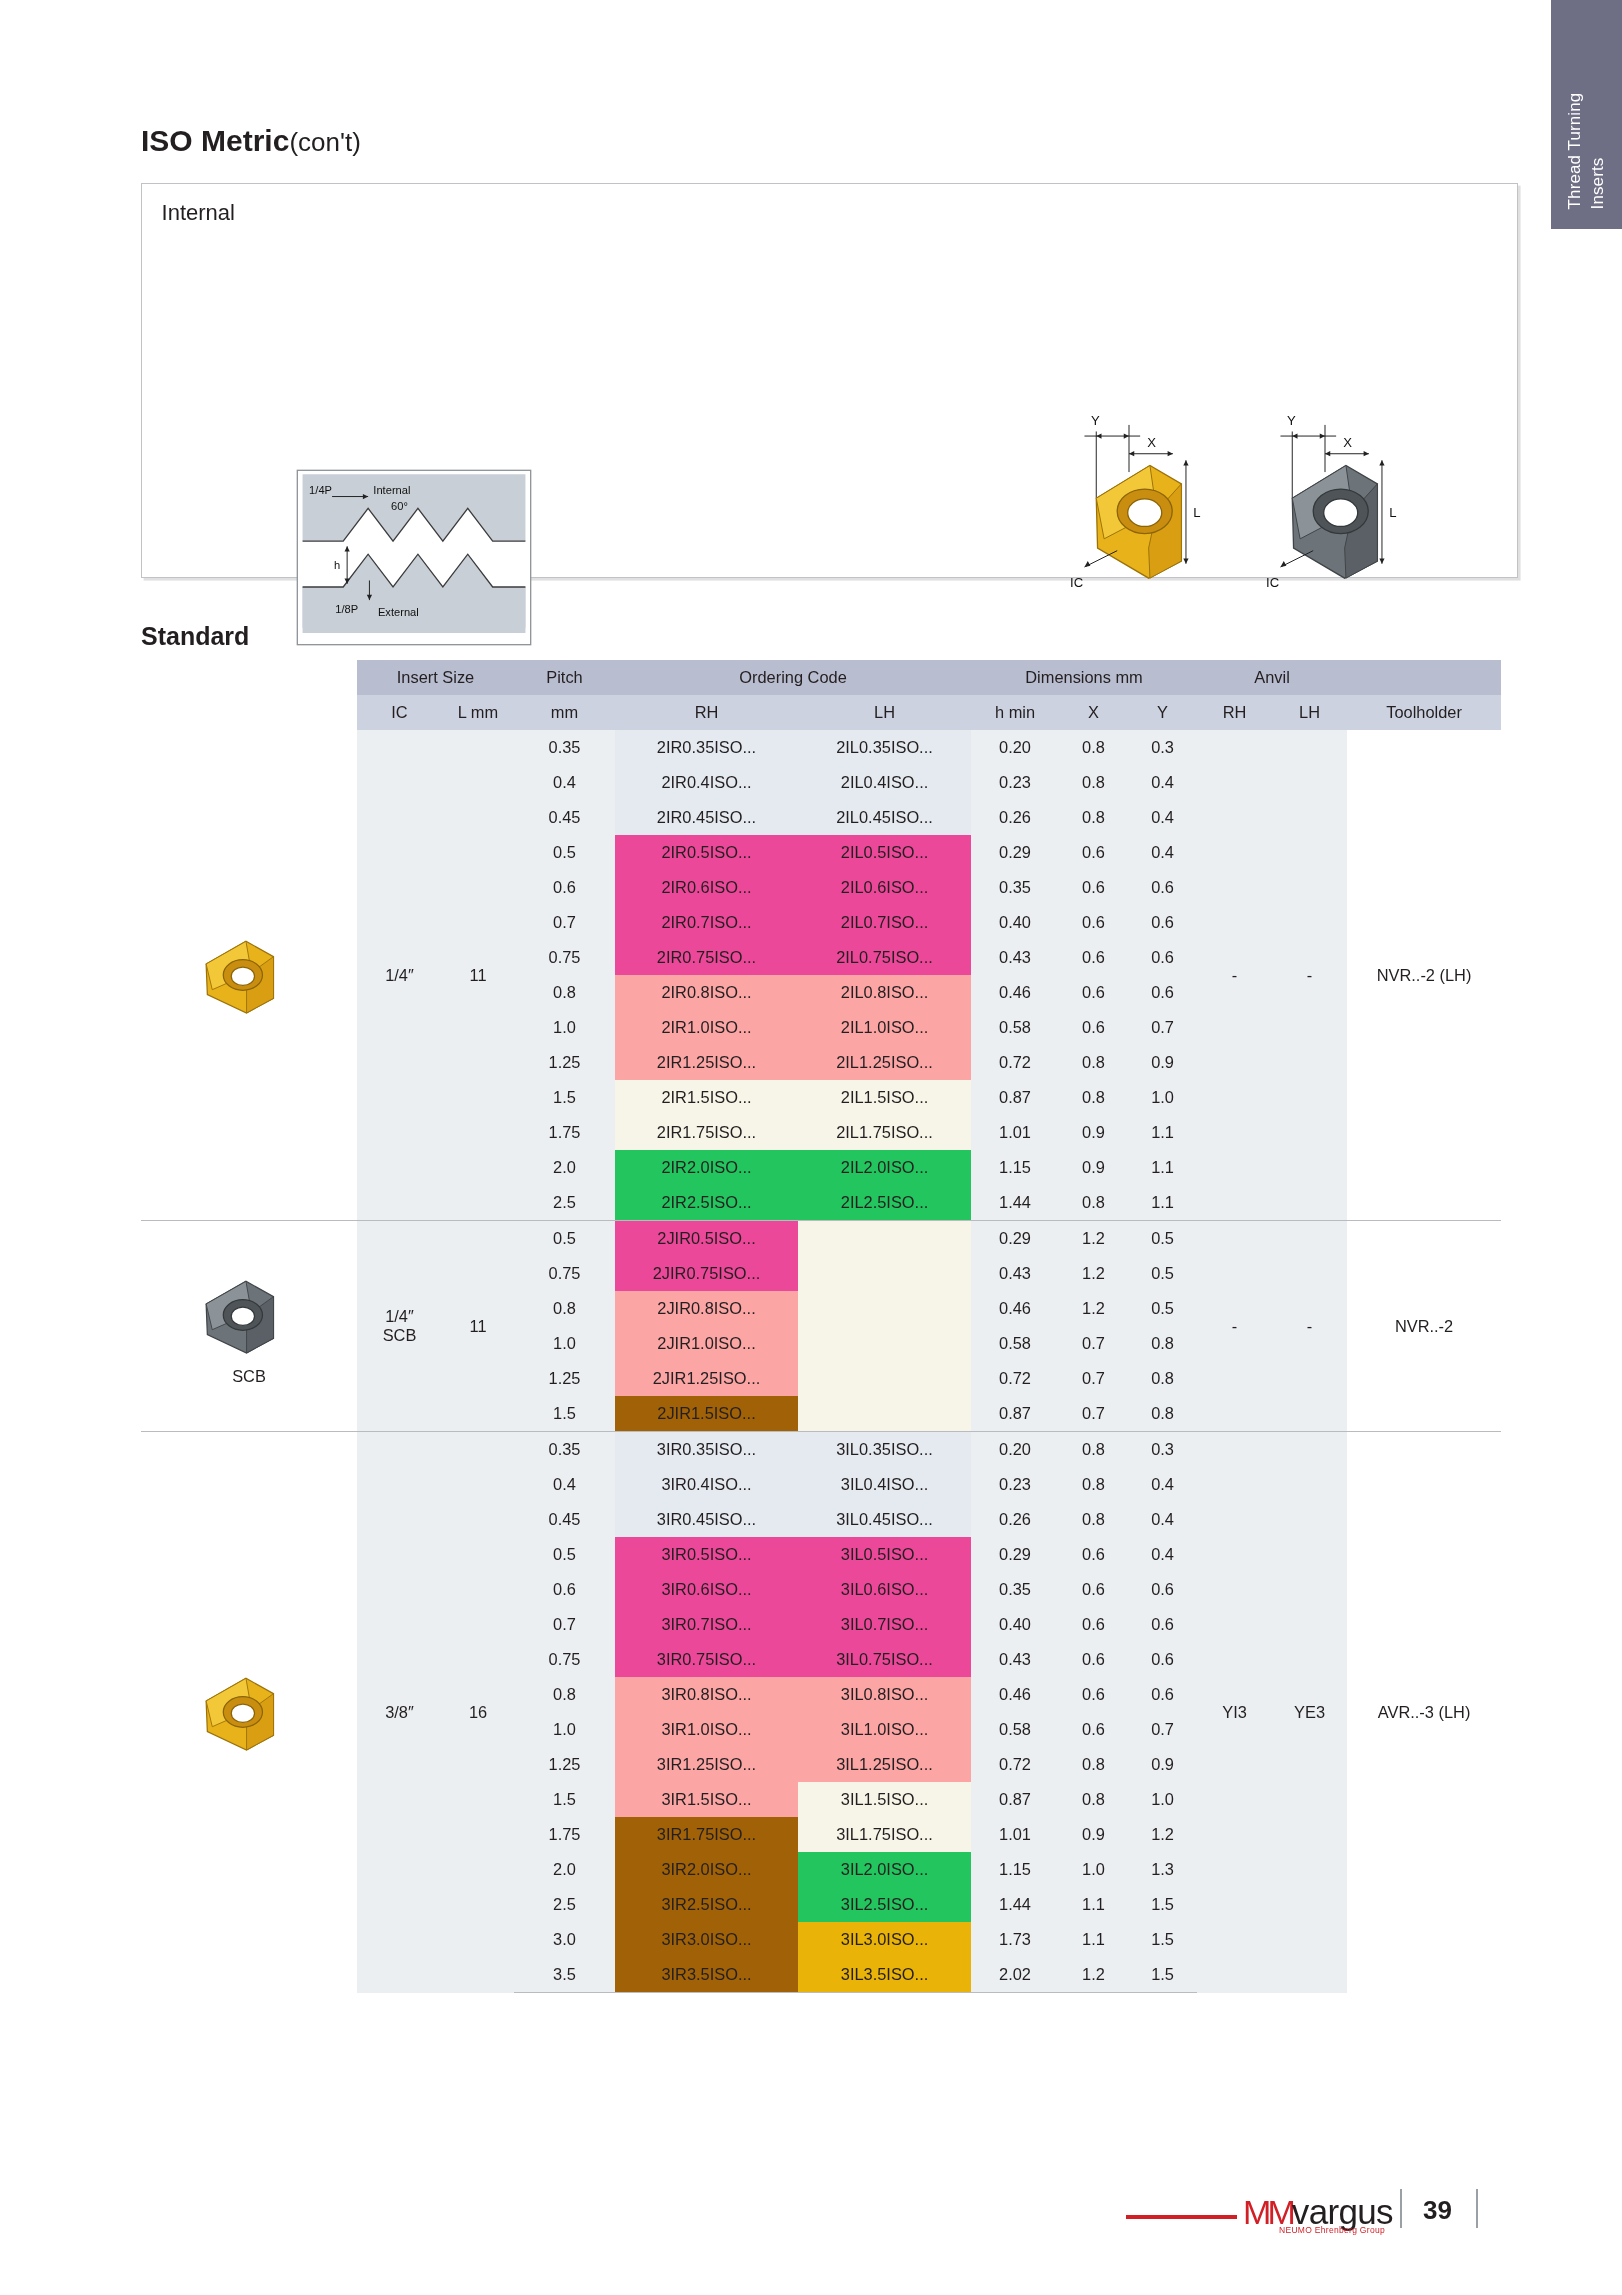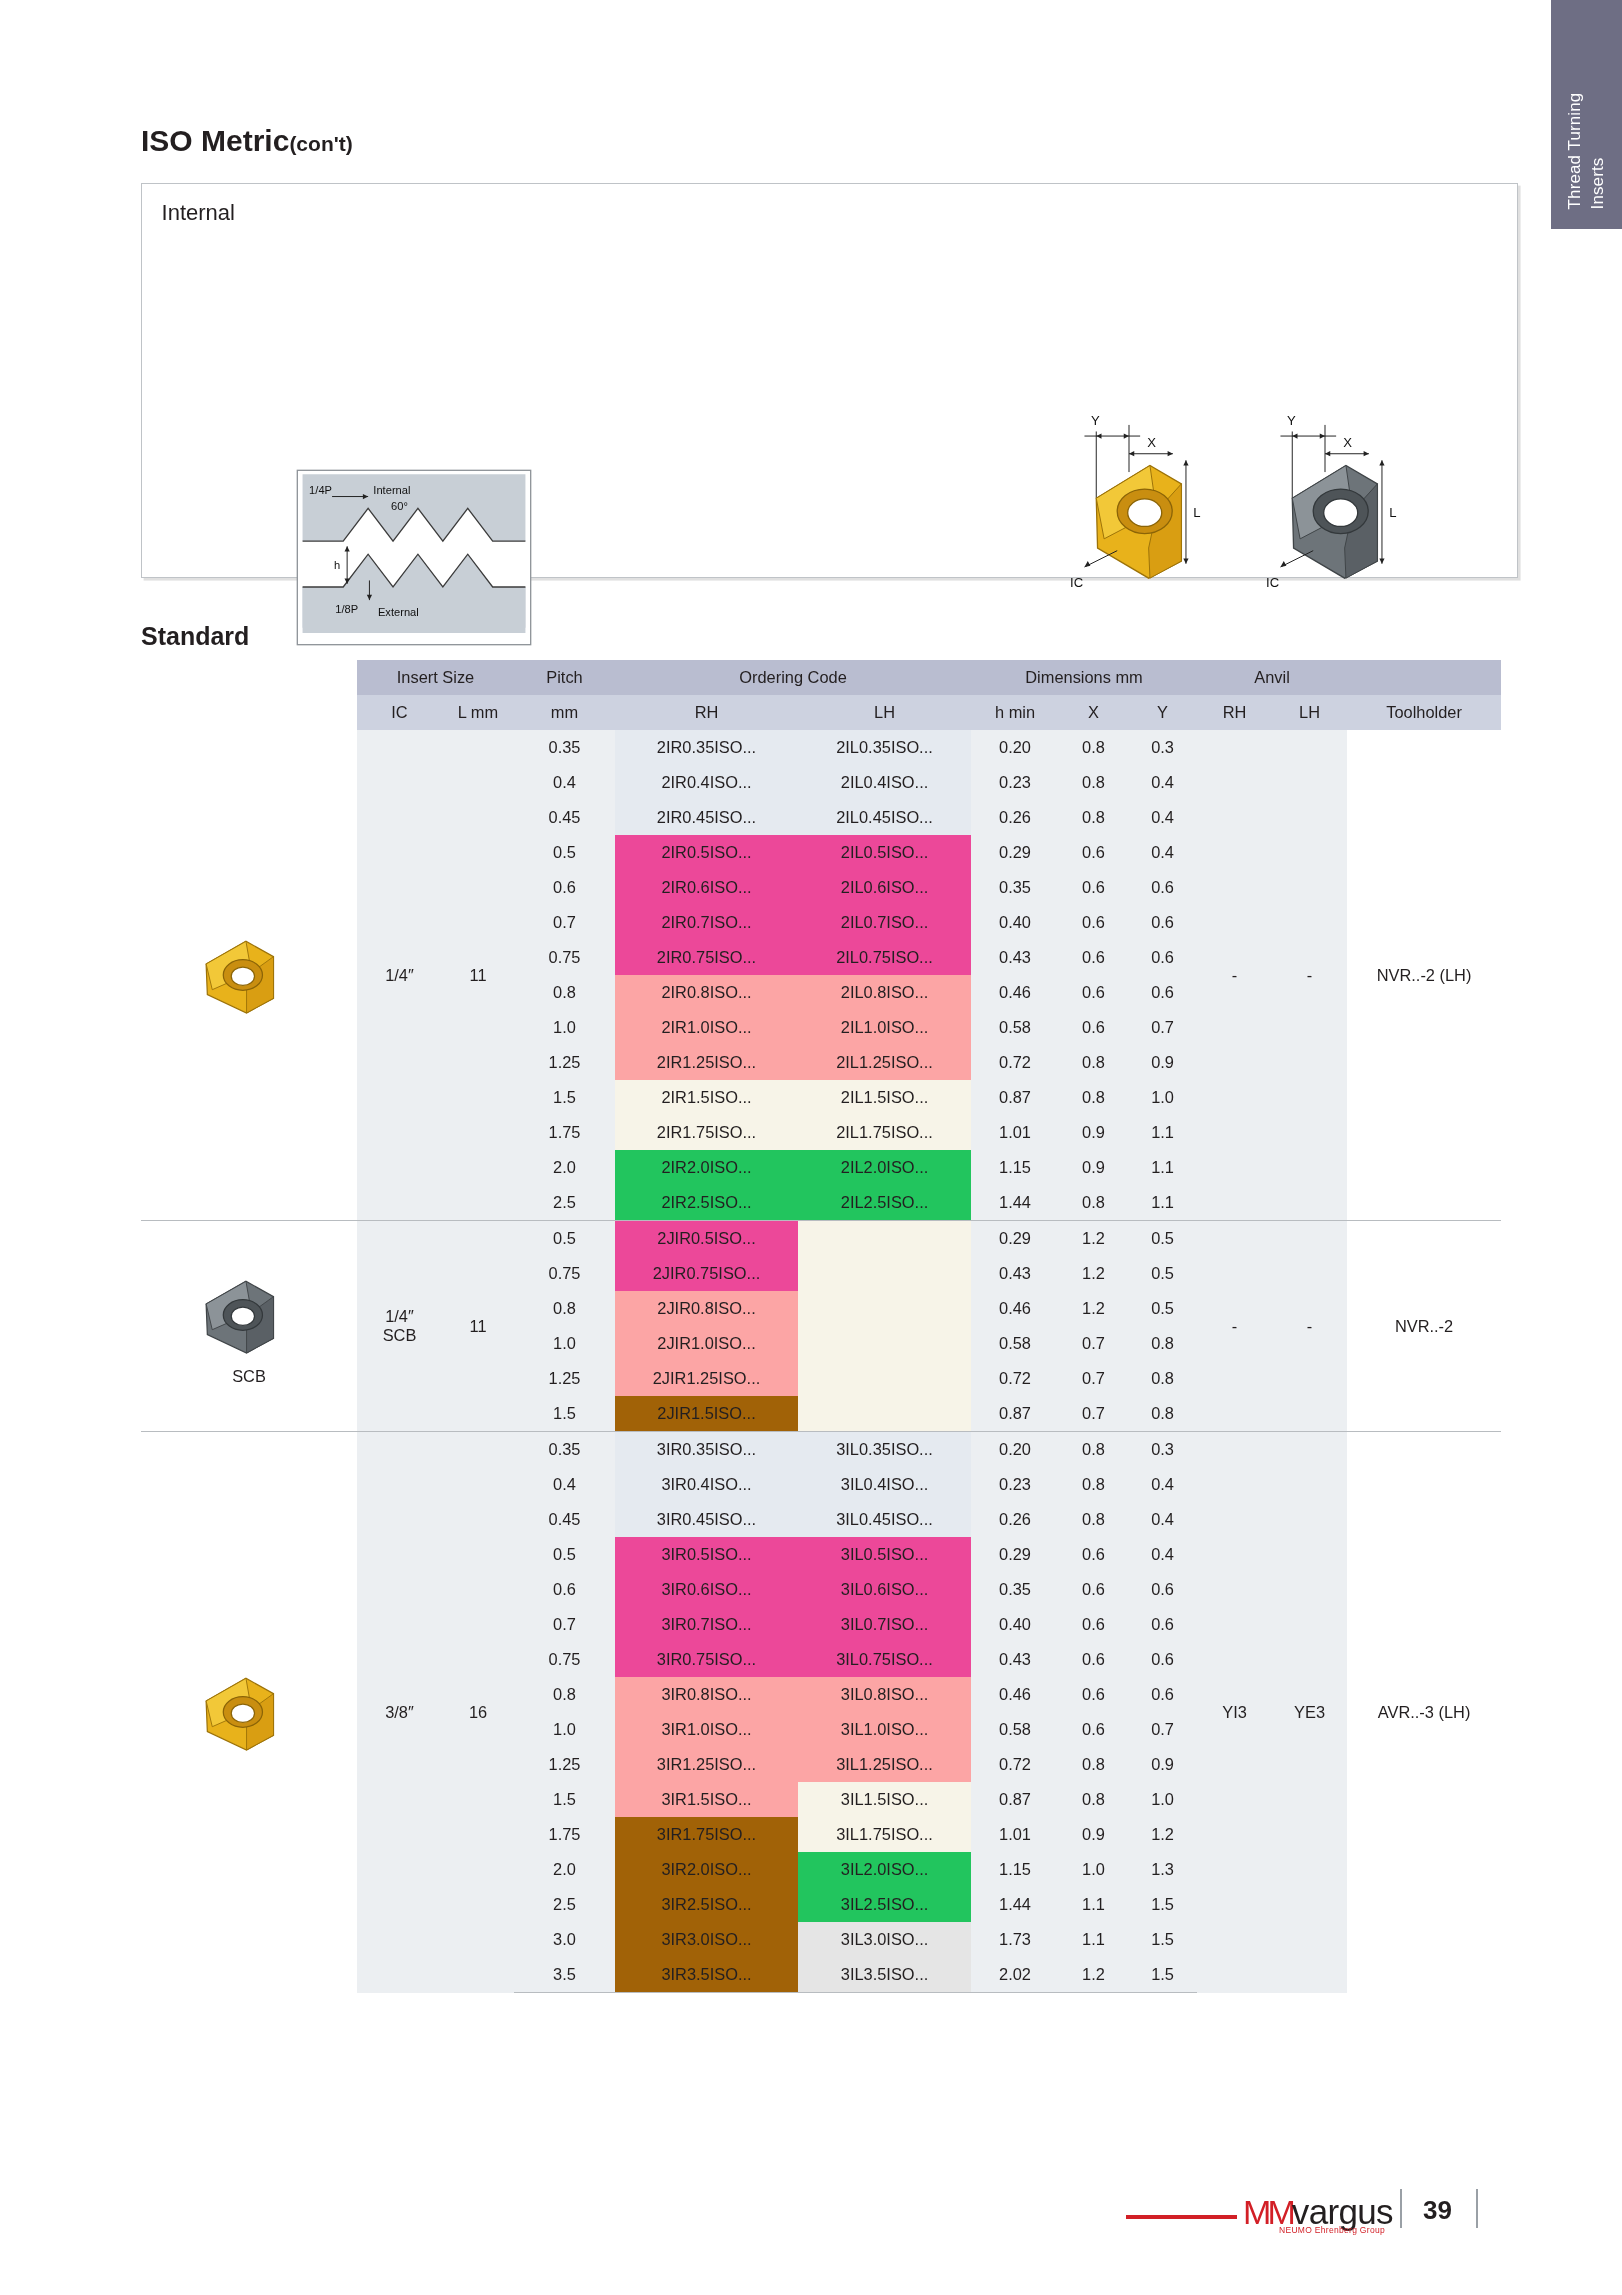--- a/index.html
+++ b/index.html
@@ -25,21 +25,21 @@
     display:flex; flex-direction:column; justify-content:center; align-items:flex-start;
     padding-left:19.6px; box-sizing:border-box;
     font-size:17px; line-height:1.35; letter-spacing:0.1px;
   }
 
   
   .page-title{
     position:absolute; left:141px; top:124px;
     font-size:30px; font-weight:bold; color:#231f20;
   }
-  .page-title .con{ font-size:21px; font-weight:bold; }
+  .page-title .con{ font-size:26px; font-weight:normal; }
 
   
   .infobox{
     position:absolute; left:141px; top:183px; width:1351px; height:393px;
     border:1.3px solid #bfc3c7; background:#ffffff;
     box-shadow:2.6px 2.6px 0 rgba(0,0,0,0.12);
     padding-left:24px;
   }
   .infobox h2{
     position:absolute; left:19.6px; top:16.4px; margin:0;
@@ -84,21 +84,21 @@
   td.pic{ background:#ffffff; }
   td.lightgrey{ background:#eceff2; }
   td.rowpitch{ background:#eceff2; }
 
   .c-blue1{ background:#e5eaf0; }
   .c-blue2{ background:#ec4899; }
   .c-blue3{ background:#fca5a5; }
   .c-blue4{ background:#a16207; }
   .c-cream1{ background:#f7f4e8; }
   .c-cream2{ background:#22c55e; }
-  .c-cream3{ background:#e5e5e5; }
+  .c-cream3{ background:#eab308; }
   .c-dim{ background:#eceff2; }
   .c-white{ background:#ffffff; }
 
   .sep-top{ border-top:1.3px solid #b8bcc0; }
   .sep-bot{ border-bottom:1.3px solid #b8bcc0; }
 
   .insert-img{ width:124px; height:98px; display:block; margin:0 auto; }
   .scb-cap{ font-size:16.4px; text-align:center; display:block; margin-top:3.9px;}
 
   

